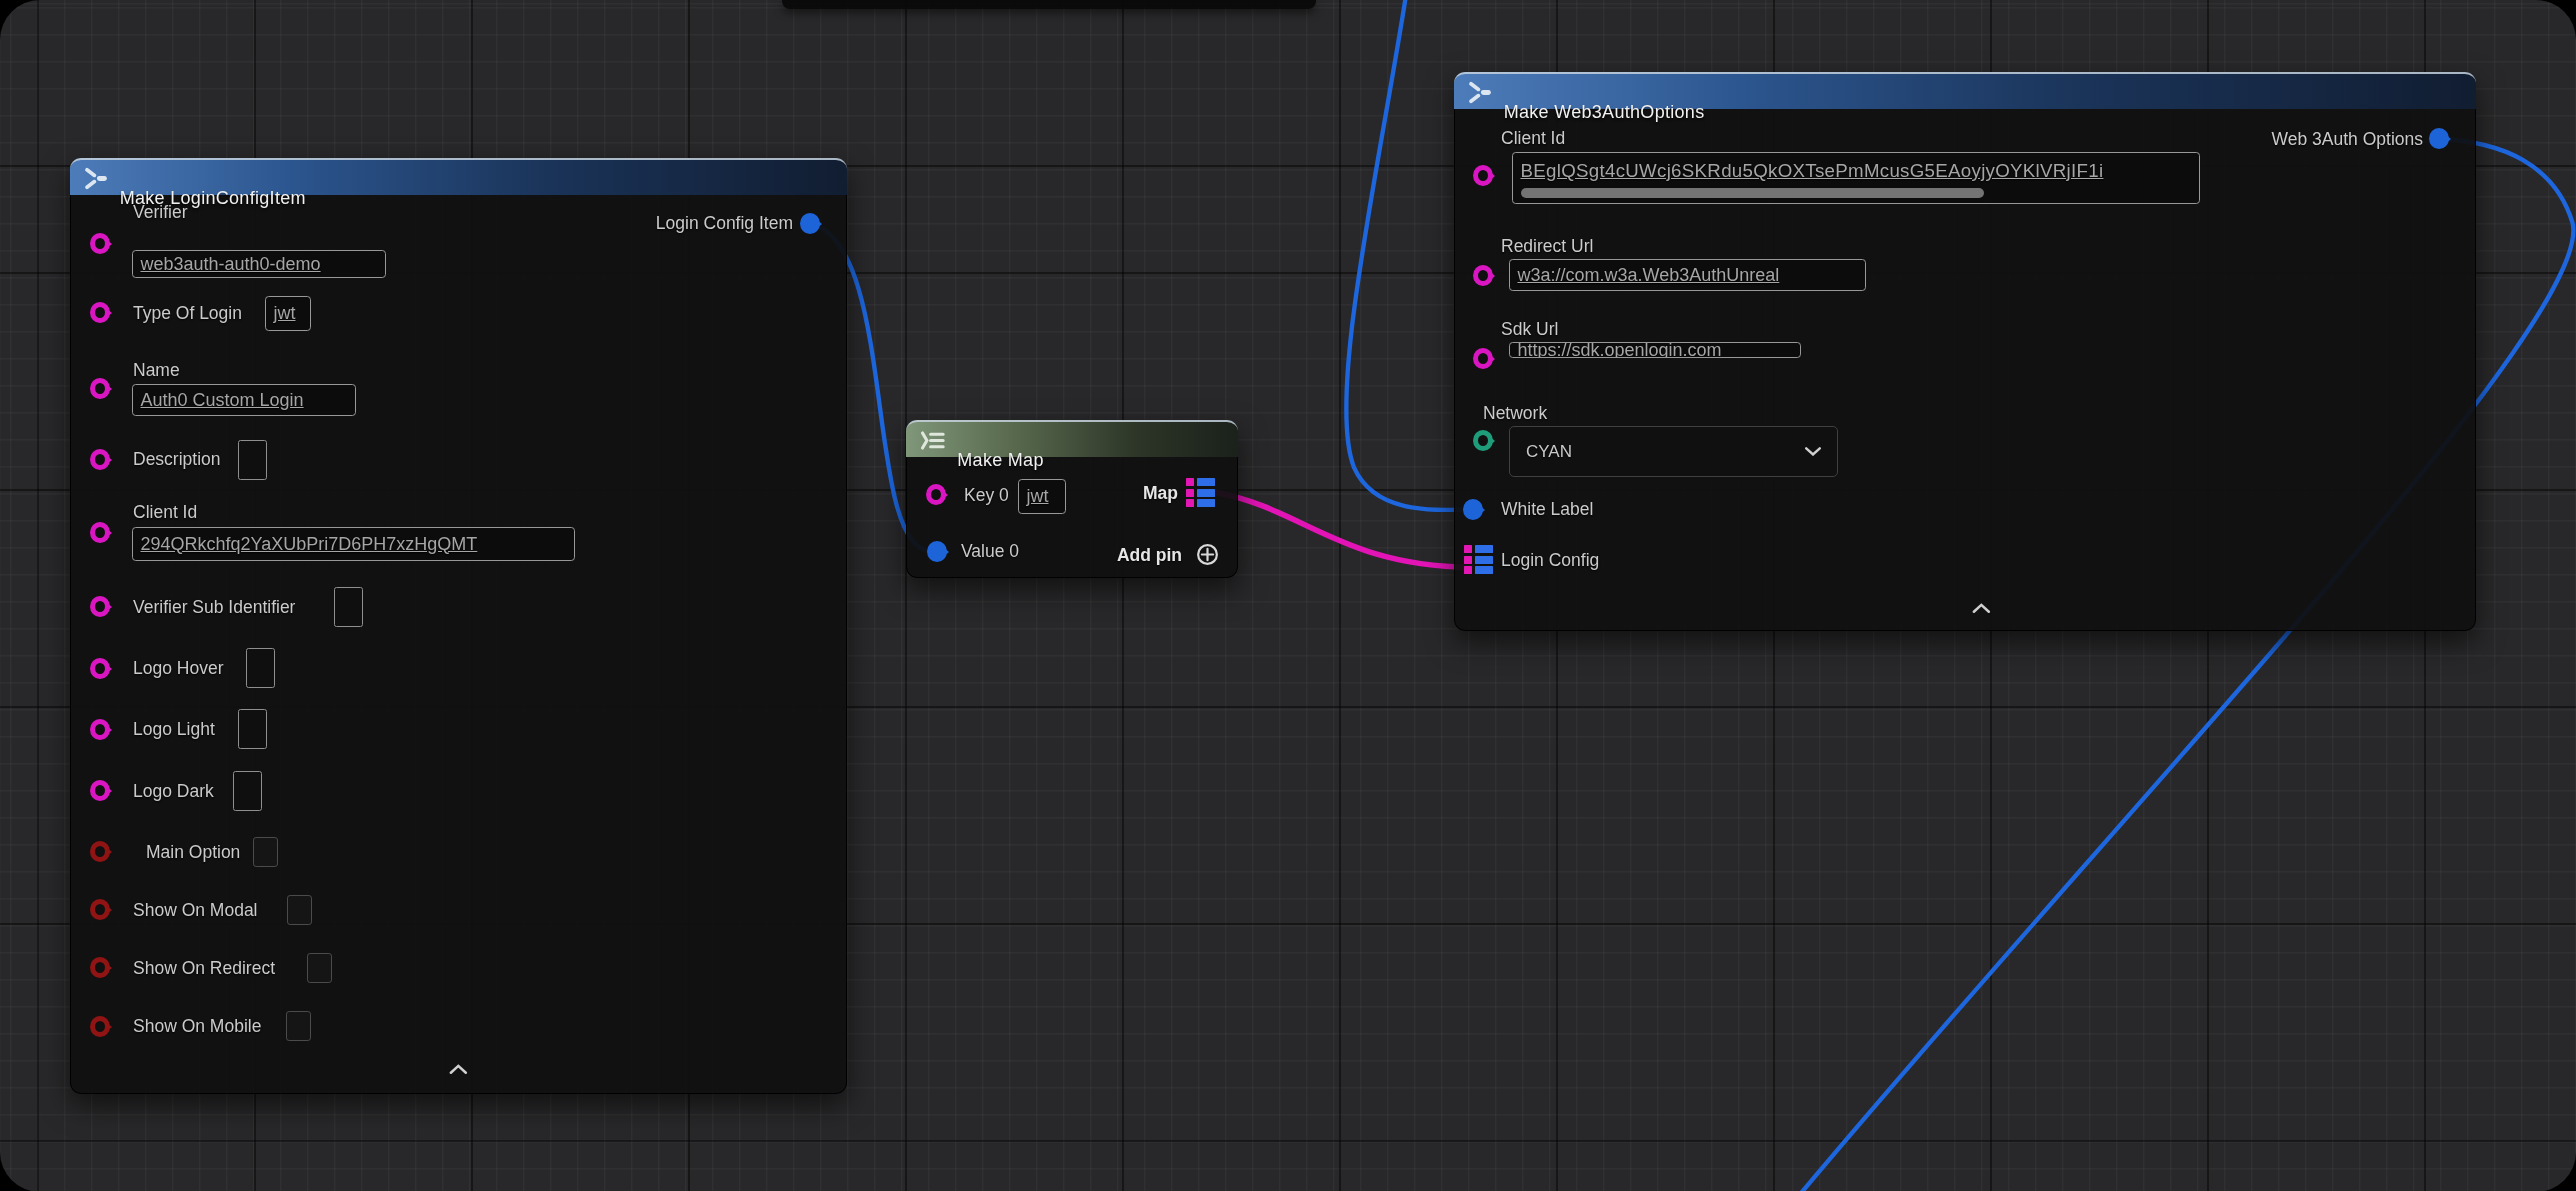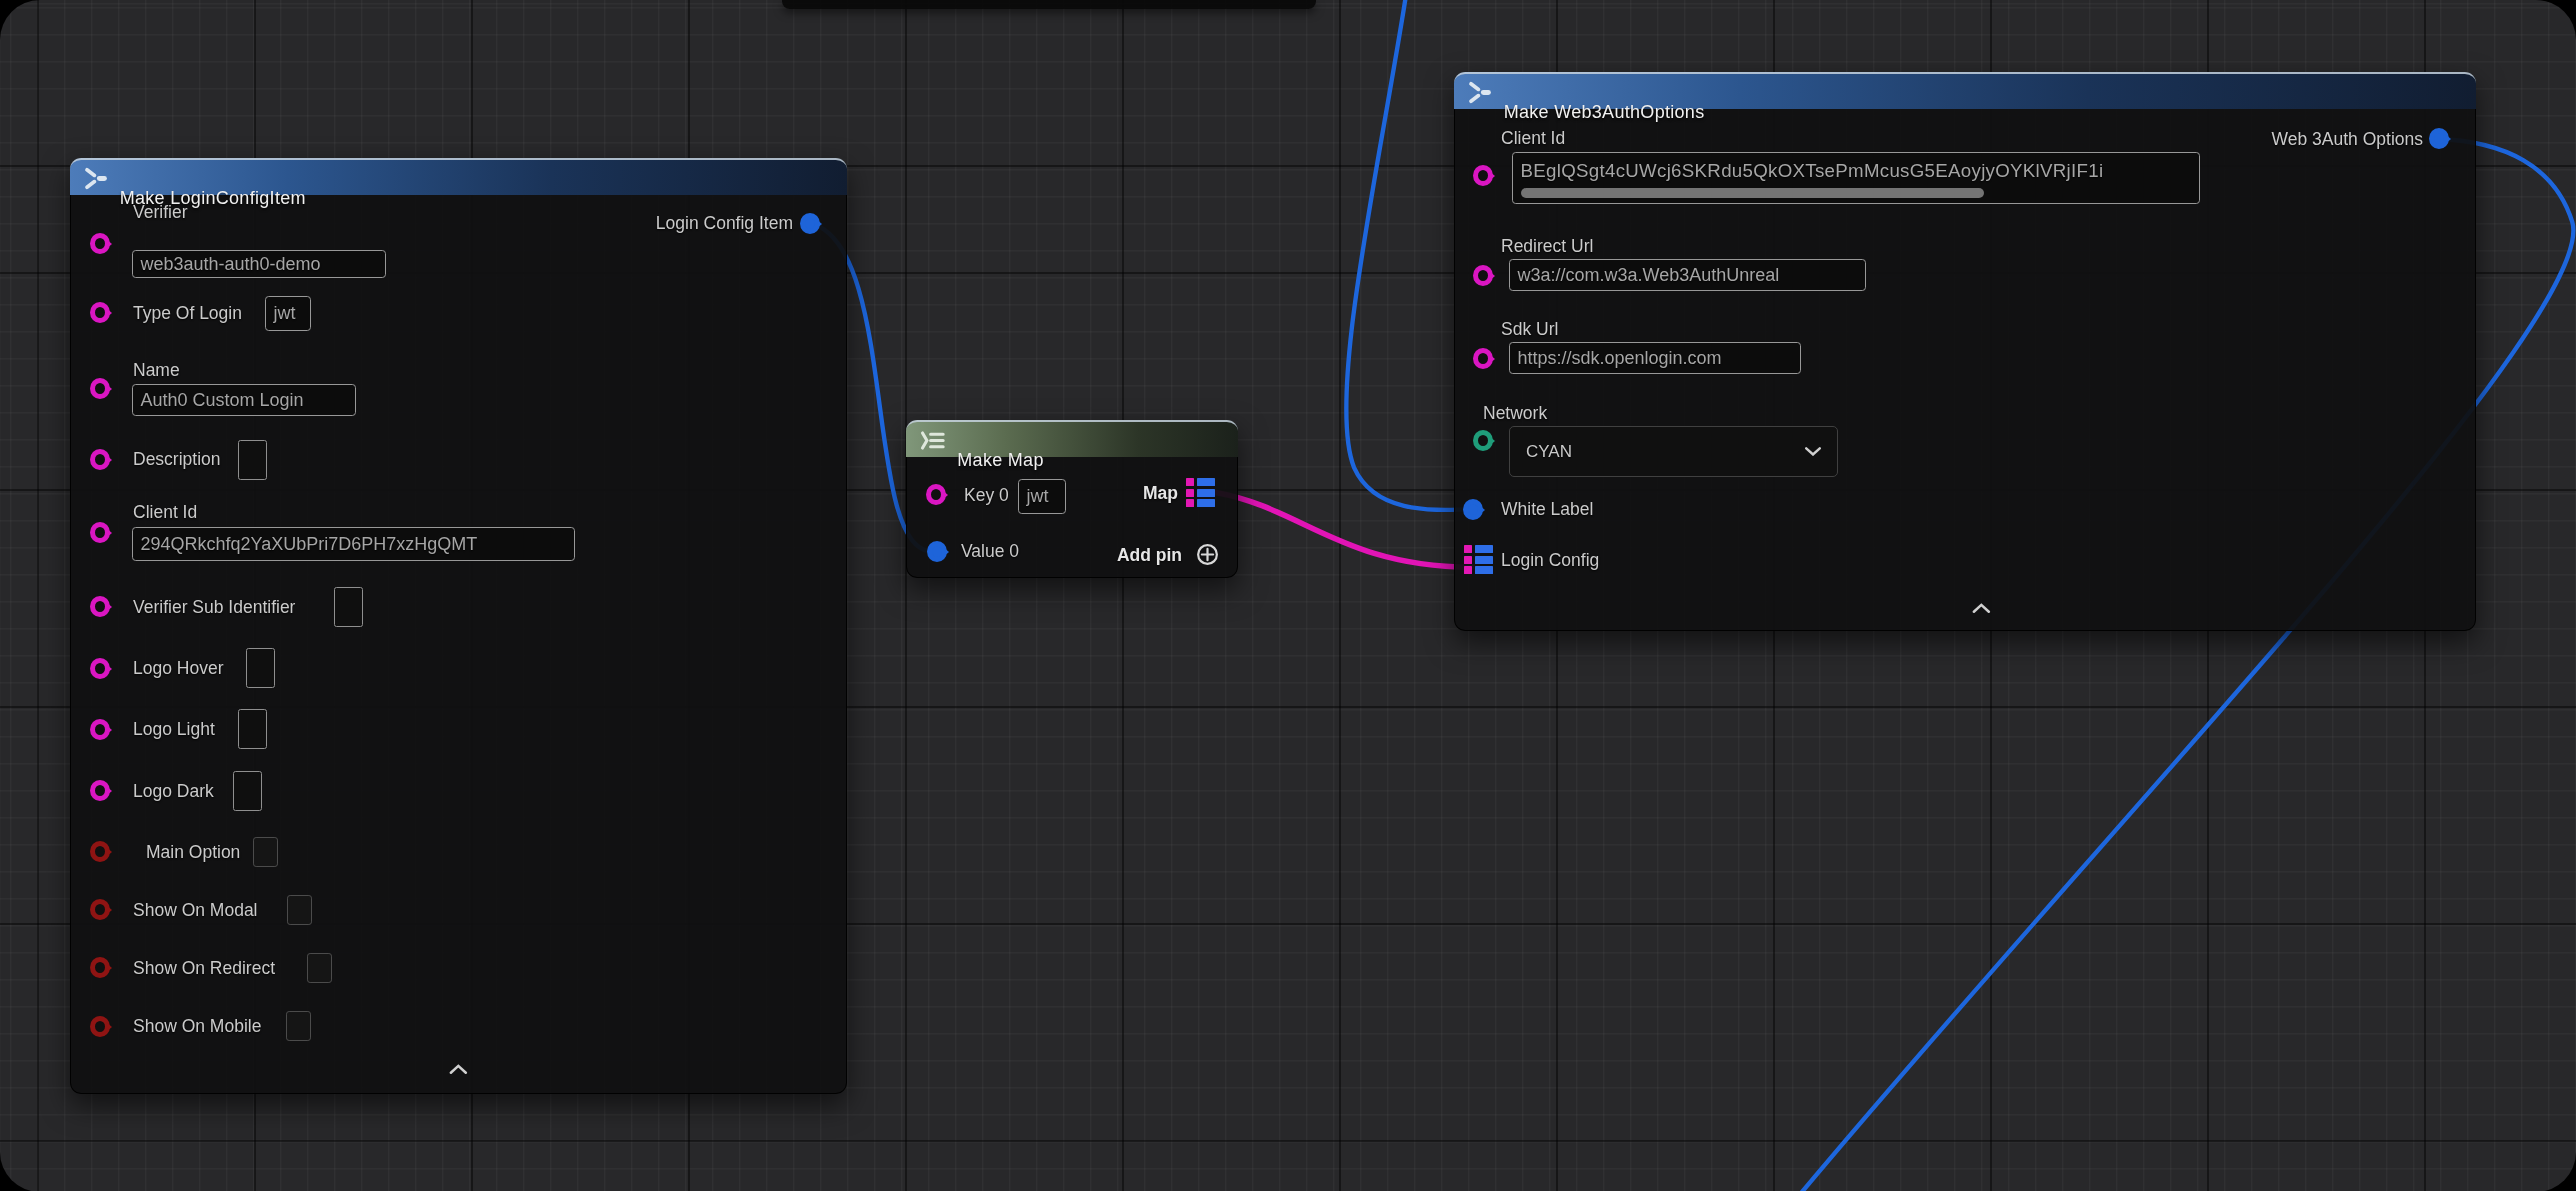--- a/index.html
+++ b/index.html
@@ -22,21 +22,21 @@
     border-top:2.5px solid rgba(198,210,222,.85);}
   .nhead.blue{background:linear-gradient(90deg,#4d7cba 0%,#2c568f 28%,#1a3358 62%,#111d31 100%);}
   .nhead.green{background:linear-gradient(90deg,#80977a 0%,#5b6c50 30%,#2c3527 70%,#1b211b 100%);}
   .ntitle{font-size:18px;font-weight:400;color:#f1f1f1;letter-spacing:0.3px;white-space:nowrap;
     text-shadow:0 1.9px 2.5px rgba(0,0,0,.65);margin-top:40px;}
   .plabel{position:absolute;transform:translateY(-50%);color:#cbcbcb;font-size:17.5px;white-space:nowrap;
     text-shadow:0 1.2px 1.9px rgba(0,0,0,.9);z-index:3;}
   .plabel.bold{font-weight:700;color:#e6e6e6;}
   .vbox{position:absolute;box-sizing:border-box;background:#0c0c0c;border:1.2px solid #989898;border-radius:3.7px;
     color:#a6a6a6;font-size:18px;display:flex;align-items:center;padding:0 7.5px;white-space:nowrap;
-    overflow:hidden;z-index:3;text-shadow:0 1.2px 1.2px rgba(0,0,0,.8);}
+    overflow:hidden;z-index:3;text-shadow:0 1.2px 1.2px rgba(0,0,0,.8);text-decoration:underline;}
   .vbox.big{display:block;padding:5px 7.5px;position:relative;line-height:25px;letter-spacing:0.3px;}
   .scrollbar{position:absolute;left:7.5px;top:35px;width:463px;height:10px;background:#747474;border-radius:5px;}
   .ebox{position:absolute;box-sizing:border-box;width:29px;height:40px;background:#0f0f0f;border:1.2px solid #8f8f8f;
     border-radius:2.5px;z-index:3;}
   .cbox{position:absolute;box-sizing:border-box;width:25px;height:30px;background:#151515;border:1.9px solid #4b4b4b;
     border-radius:3.1px;z-index:3;}
   .pin{position:absolute;box-sizing:border-box;width:20px;height:21px;border:5px solid var(--c);
     border-radius:50%;background:#101010;z-index:3;}
   .pin.connected{background:var(--c);}
   .pin::after{content:"";position:absolute;top:50%;left:100%;margin-left:1.2px;transform:translateY(-50%);
@@ -202,21 +202,21 @@
   </div>
 
   <span class="plabel" style="left:1501px;top:246px;">Redirect Url</span>
   <span class="pin" style="--c:#da16c2;left:1473px;top:265px;"></span>
   <div class="vbox" style="left:1509px;top:259px;width:357px;height:32px;">
       <span>w3a://com.w3a.Web3AuthUnreal</span>
     </div>
 
   <span class="plabel" style="left:1501px;top:329px;">Sdk Url</span>
   <span class="pin" style="--c:#da16c2;left:1473px;top:348px;"></span>
-  <div class="vbox" style="left:1509px;top:342px;width:292px;height:32px;">
+  <div class="vbox" style="left:1509px;top:342px;width:292px;height:16px;">
       <span>https://sdk.openlogin.com</span>
     </div>
 
   <span class="plabel" style="left:1483px;top:413px;">Network</span>
   <span class="pin" style="--c:#1f9d7a;left:1473px;top:430px;"></span>
   <div class="dropdown" style="left:1509px;top:426px;width:329px;height:51px;">
     <span>CYAN</span>
     <svg width="16" height="9.4" viewBox="0 0 26 15">
       <path d="M2 2 L13 12 L24 2" stroke="#cfcfcf" stroke-width="4" fill="none" stroke-linecap="round"></path>
     </svg>

